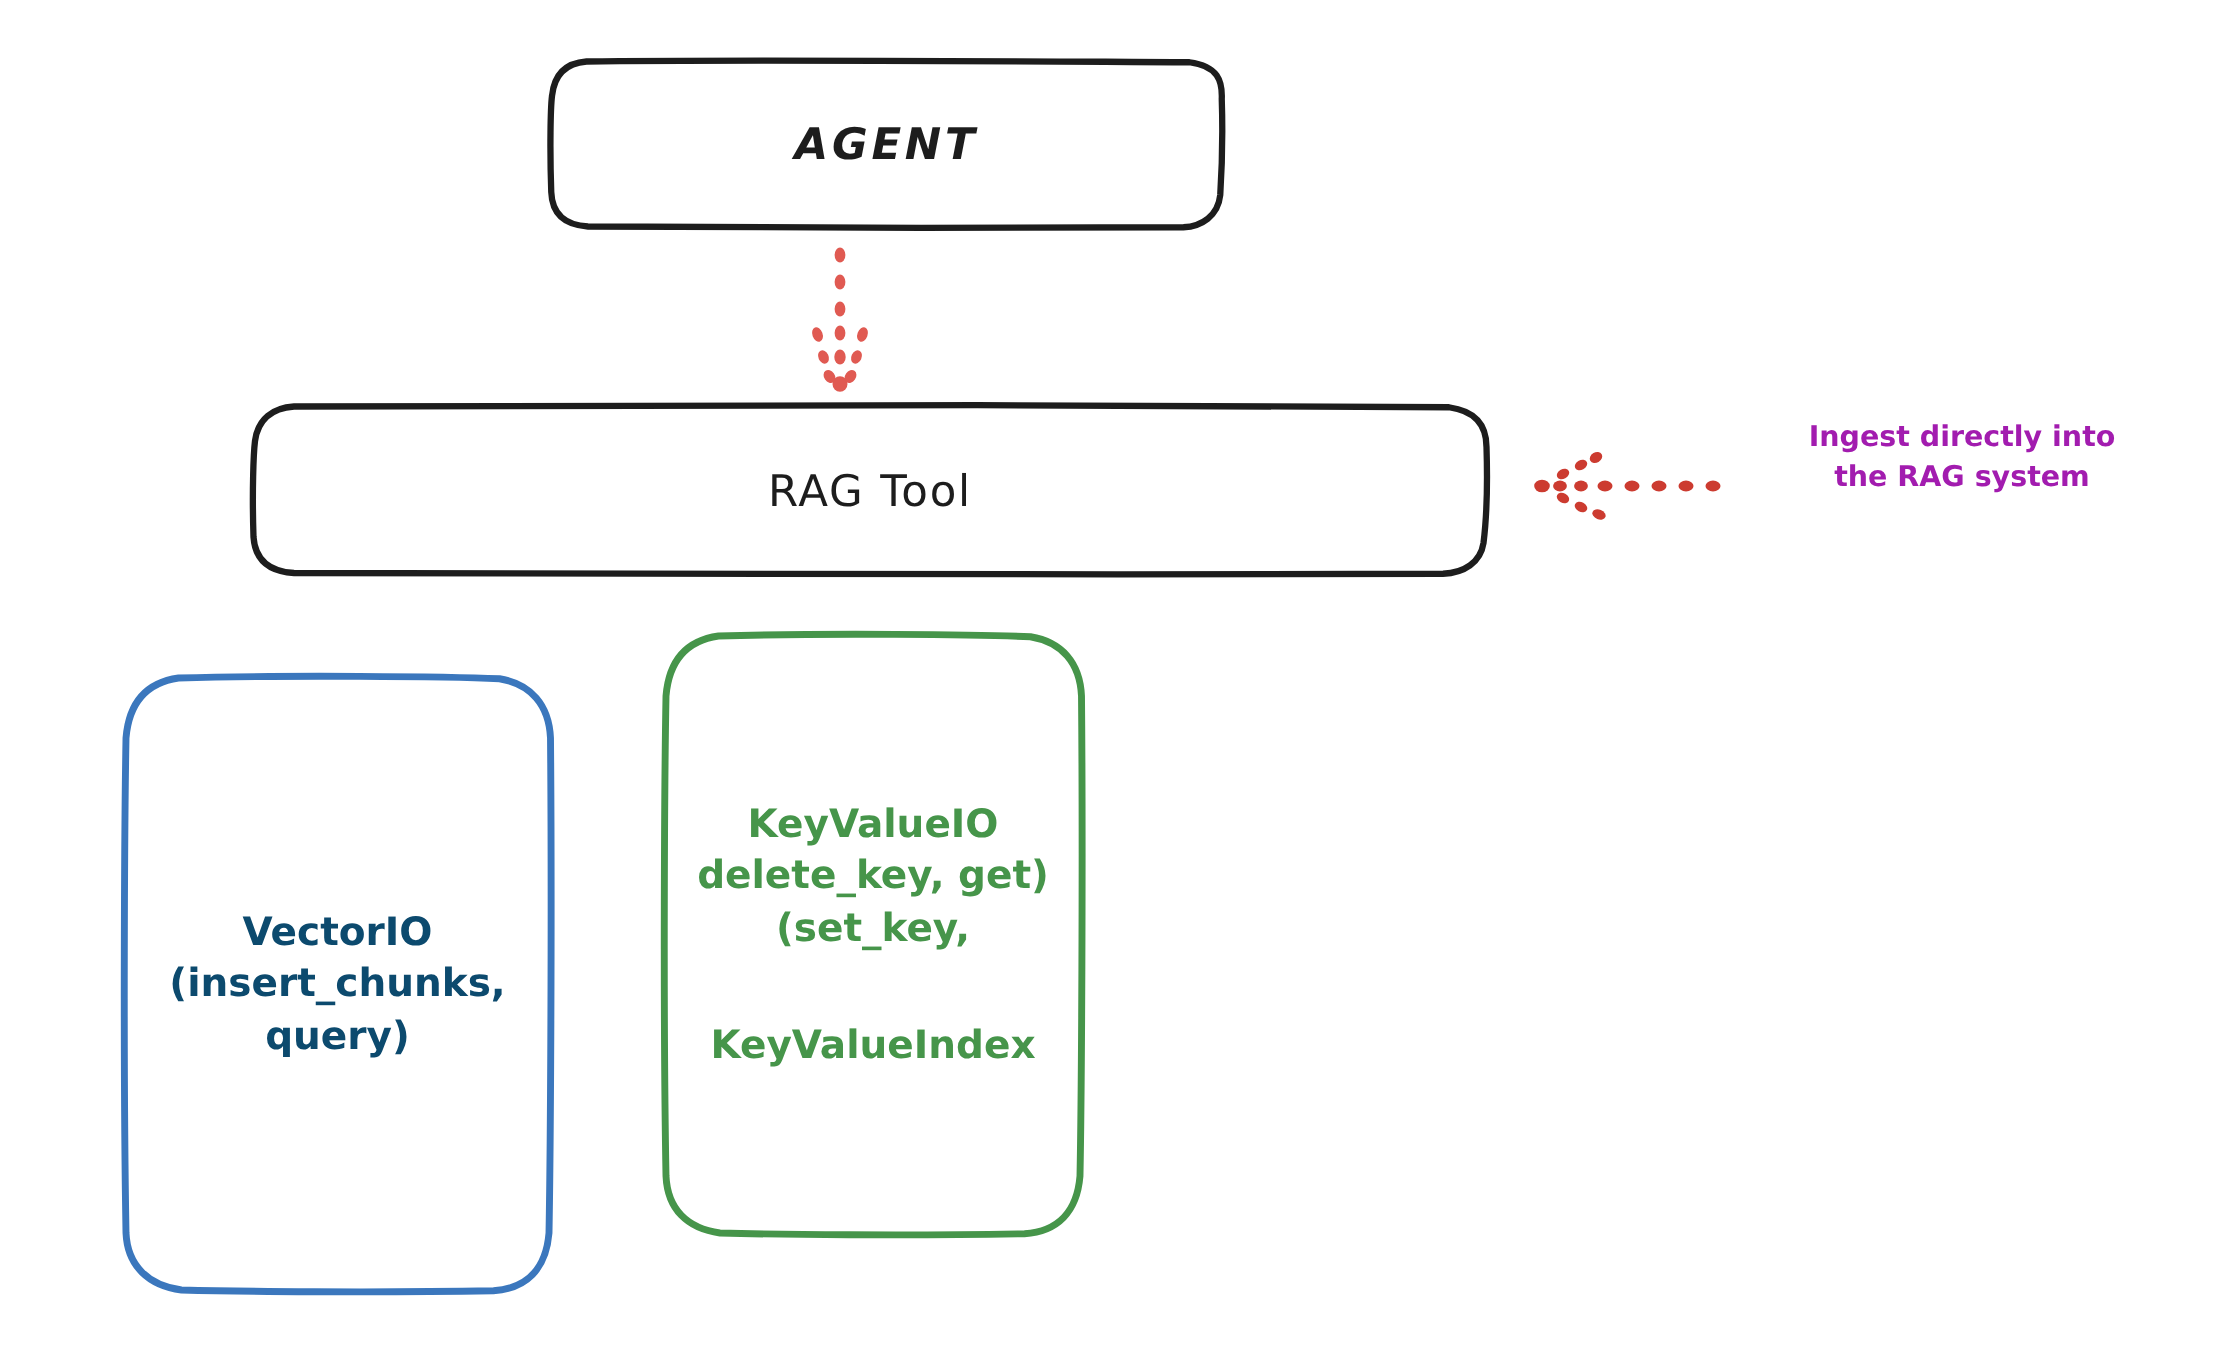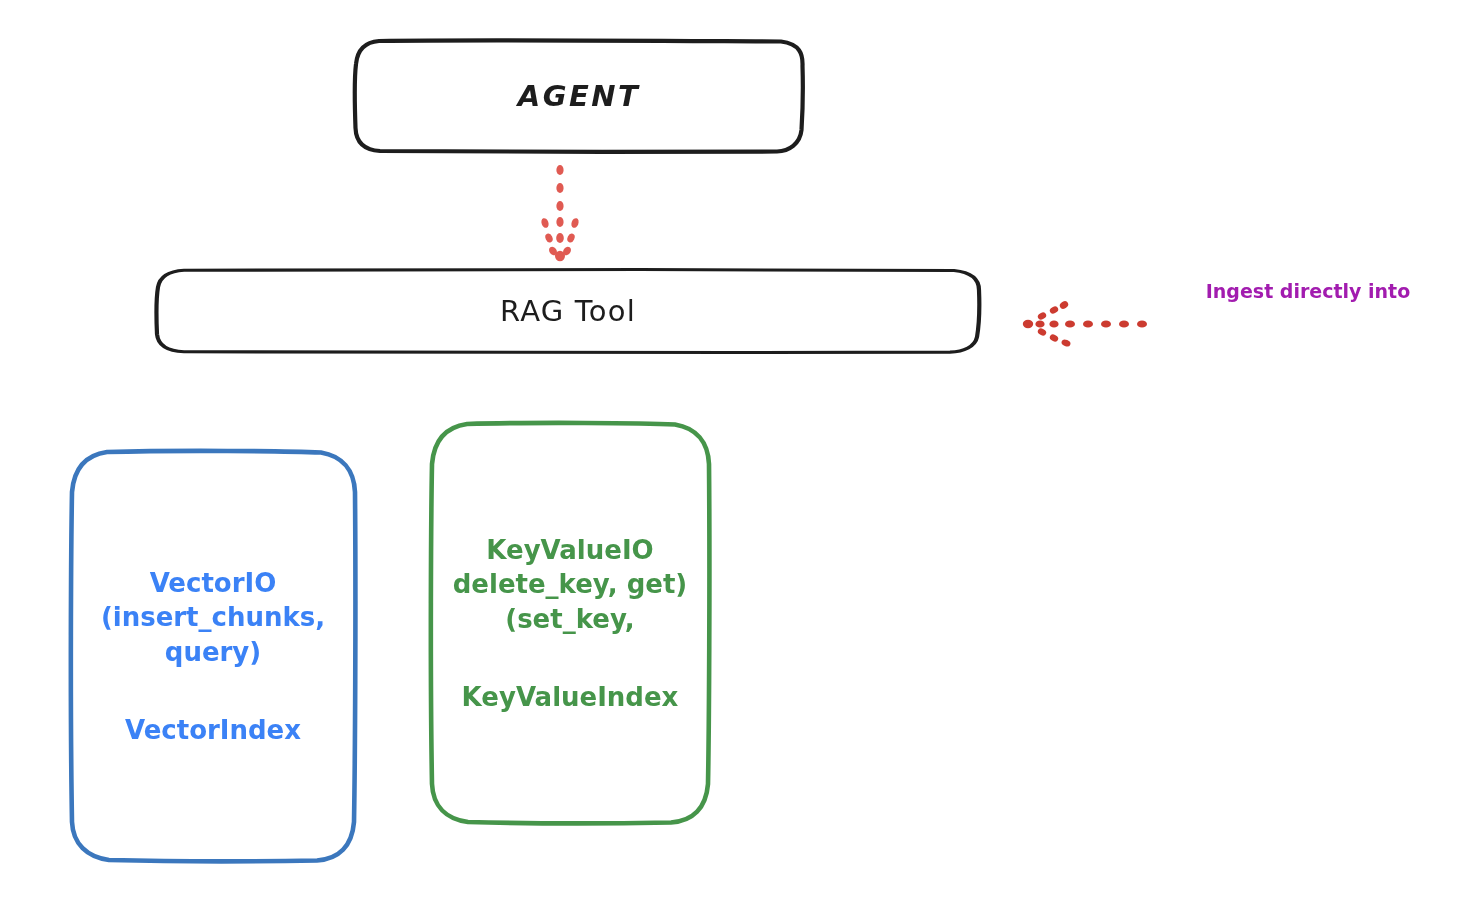--- a/index.html
+++ b/index.html
@@ -23,20 +23,21 @@
   
   .node {
     position: absolute;
     box-sizing: border-box;
     display: flex;
     flex-direction: column;
     align-items: center;
     justify-content: center;
     text-align: center;
     background: #ffffff;
+    margin-left: 12px;
   }
 
   .node .label-line {
     white-space: pre;
   }
 
   
   .sketch-border {
     position: absolute;
     top: 0;
@@ -70,21 +71,21 @@
     font-size: 29px;
     letter-spacing: 2.5px;
     color: #1d1d1d;
   }
 
   
   #rag-tool-node {
     left: 154px;
     top: 268px;
     width: 828px;
-    height: 86px;
+    height: 117px;
   }
   #rag-tool-node .node-content {
     font-family: "DejaVu Sans", sans-serif;
     font-size: 29px;
     font-weight: 400;
     letter-spacing: 1.2px;
     color: #1d1d1d;
   }
 
   
@@ -96,21 +97,21 @@
   }
   .provider .api-block { margin: 0; }
   .provider .index-block { margin-top: 44px; }
 
   #vector-node {
     left: 67px;
     top: 448px;
     width: 292px;
     height: 417px;
   }
-  #vector-node .node-content { color: #3b82f6; }
+  #vector-node .node-content { color: #0c4a6e; }
 
   #keyvalue-node {
     left: 427px;
     top: 420px;
     width: 286px;
     height: 407px;
   }
   #keyvalue-node .node-content { color: #46954a; }
 
   #relational-node {
@@ -219,36 +220,36 @@
       <ellipse cx="46" cy="5" rx="4.4" ry="3.4" transform="rotate(-30 46 5)"></ellipse>
 
       <ellipse cx="24" cy="32" rx="4.4" ry="3.2" transform="rotate(28 24 32)"></ellipse>
       <ellipse cx="36" cy="38" rx="4.4" ry="3.2" transform="rotate(28 36 38)"></ellipse>
       <ellipse cx="48" cy="43" rx="4.6" ry="3.2" transform="rotate(22 48 43)"></ellipse>
     </g>
   </svg>
 
   <div id="ingest-annotation">
     <div class="ann-line">Ingest directly into</div>
+    <div class="ann-line">the RAG system</div>
   </div>
 
   <div class="node provider" id="vector-node">
     <svg class="sketch-border" viewBox="0 0 292 417" preserveAspectRatio="none">
       <path d="M 40 4 C 110 2, 220 3, 254 4.5 C 275 8, 287 22, 288 44
                C 289 160, 288 320, 287 374 C 285 398, 272 411, 250 412.5
                C 170 414, 80 413, 42 412 C 20 409, 6 396, 5 374
                C 3 260, 4 100, 5 44 C 7 20, 19 7, 40 4 Z" fill="#ffffff" stroke="#3b77bd" stroke-width="4.6" stroke-linecap="round" stroke-linejoin="round"></path>
     </svg>
     <div class="node-content">
       <div class="api-block">
         <div class="label-line">VectorIO</div>
         <div class="label-line">(insert_chunks,</div>
         <div class="label-line">query)</div>
       </div>
-      <div class="index-block label-line">VectorIndex</div>
     </div>
   </div>
 
   <div class="node provider" id="keyvalue-node">
     <svg class="sketch-border" viewBox="0 0 286 407" preserveAspectRatio="none">
       <path d="M 40 4 C 108 2, 216 3, 248 4.5 C 269 8, 281 22, 282 44
                C 283 156, 282 312, 281 364 C 279 388, 266 401, 244 402.5
                C 166 404, 78 403, 41 402 C 19 399, 6 386, 5 364
                C 3 254, 4 98, 5 44 C 7 20, 19 7, 40 4 Z" fill="#ffffff" stroke="#46954a" stroke-width="4.6" stroke-linecap="round" stroke-linejoin="round"></path>
     </svg>

